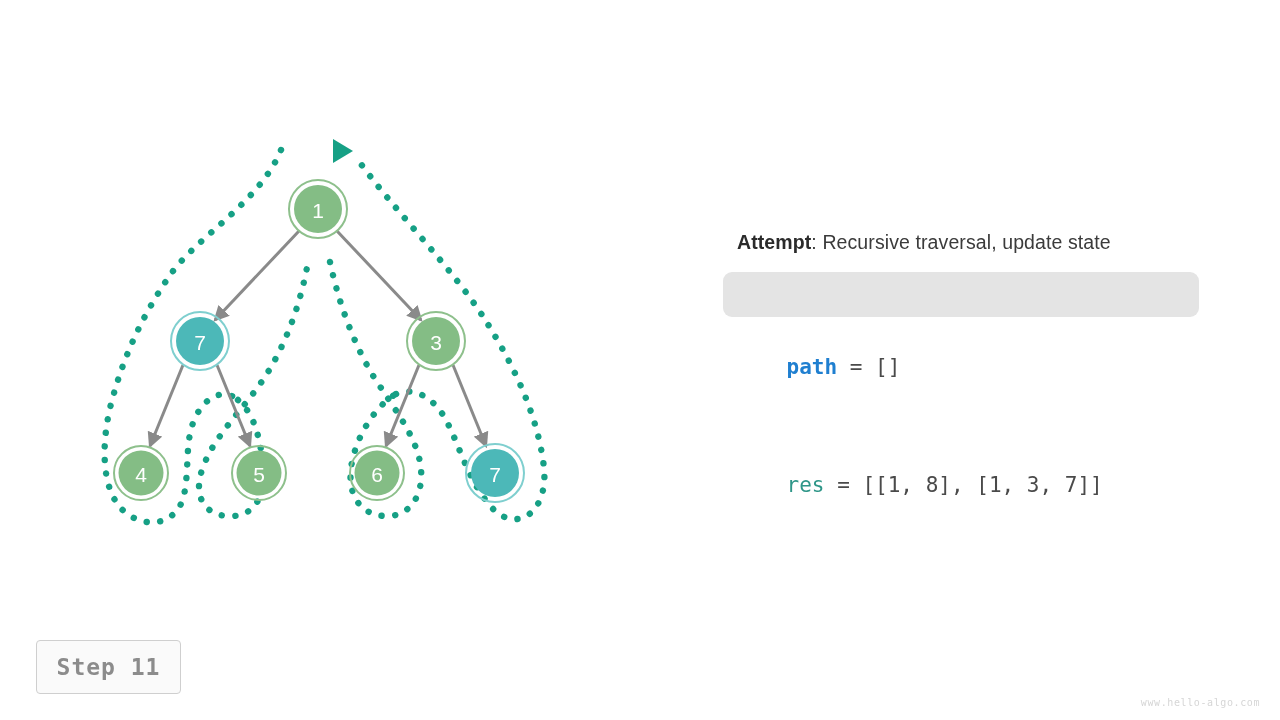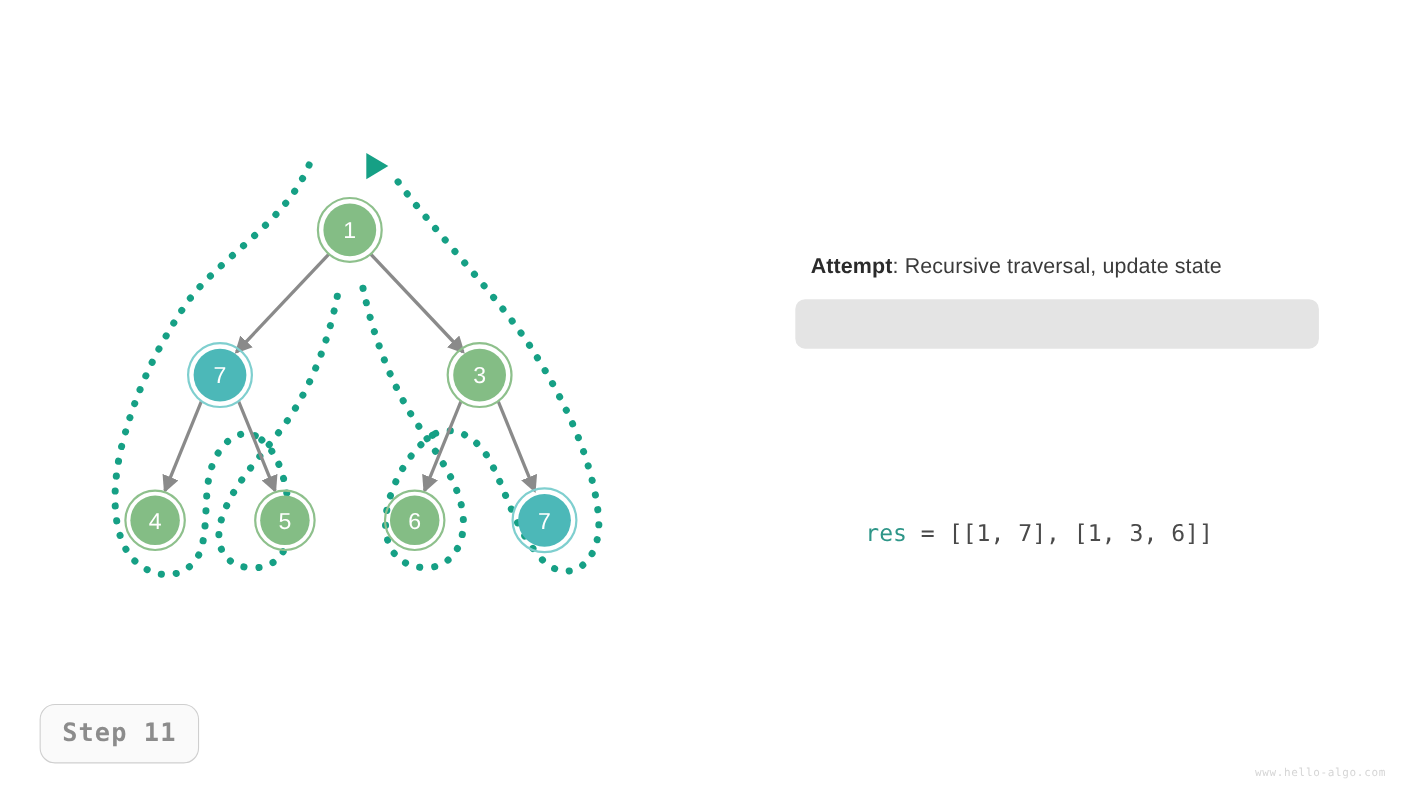--- a/index.html
+++ b/index.html
@@ -102,21 +102,21 @@
 
   
   #step-badge {
     position: absolute;
     left: 36px;
     top: 640px;
     width: 145px;
     height: 54px;
     background: #fafafa;
     border: 1px solid #cfcfcf;
-    border-radius: 14px;
+    border-radius: 4px;
     box-sizing: border-box;
     display: flex;
     align-items: center;
     justify-content: center;
   }
   #step-badge-label {
     font-family: "DejaVu Sans Mono", monospace;
     font-size: 23px;
     font-weight: bold;
     color: #8c8c8c;
@@ -236,23 +236,26 @@
 
 <div id="text-panel">
 
   <div id="legend-backtrack-box"></div>
 
   <div class="legend-line" id="legend-attempt">
     <span class="kw">Attempt</span><span>: Recursive traversal, update state</span>
   </div>
 
 
+  <div class="code-line" id="code-path">
+    <span class="var-path">path</span><span> = []</span>
+  </div>
 
   <div class="code-line" id="code-res">
-    <span class="var-res">res</span><span> = [[1, 7], [1, 3, 6]]</span>
+    <span class="var-res">res</span><span> = [[1, 8], [1, 3, 7]]</span>
   </div>
 </div>
 
 <div id="step-badge">
   <span id="step-badge-label">Step 11</span>
 </div>
 
 <div id="watermark">www.hello-algo.com</div>
 
 </body></html>

